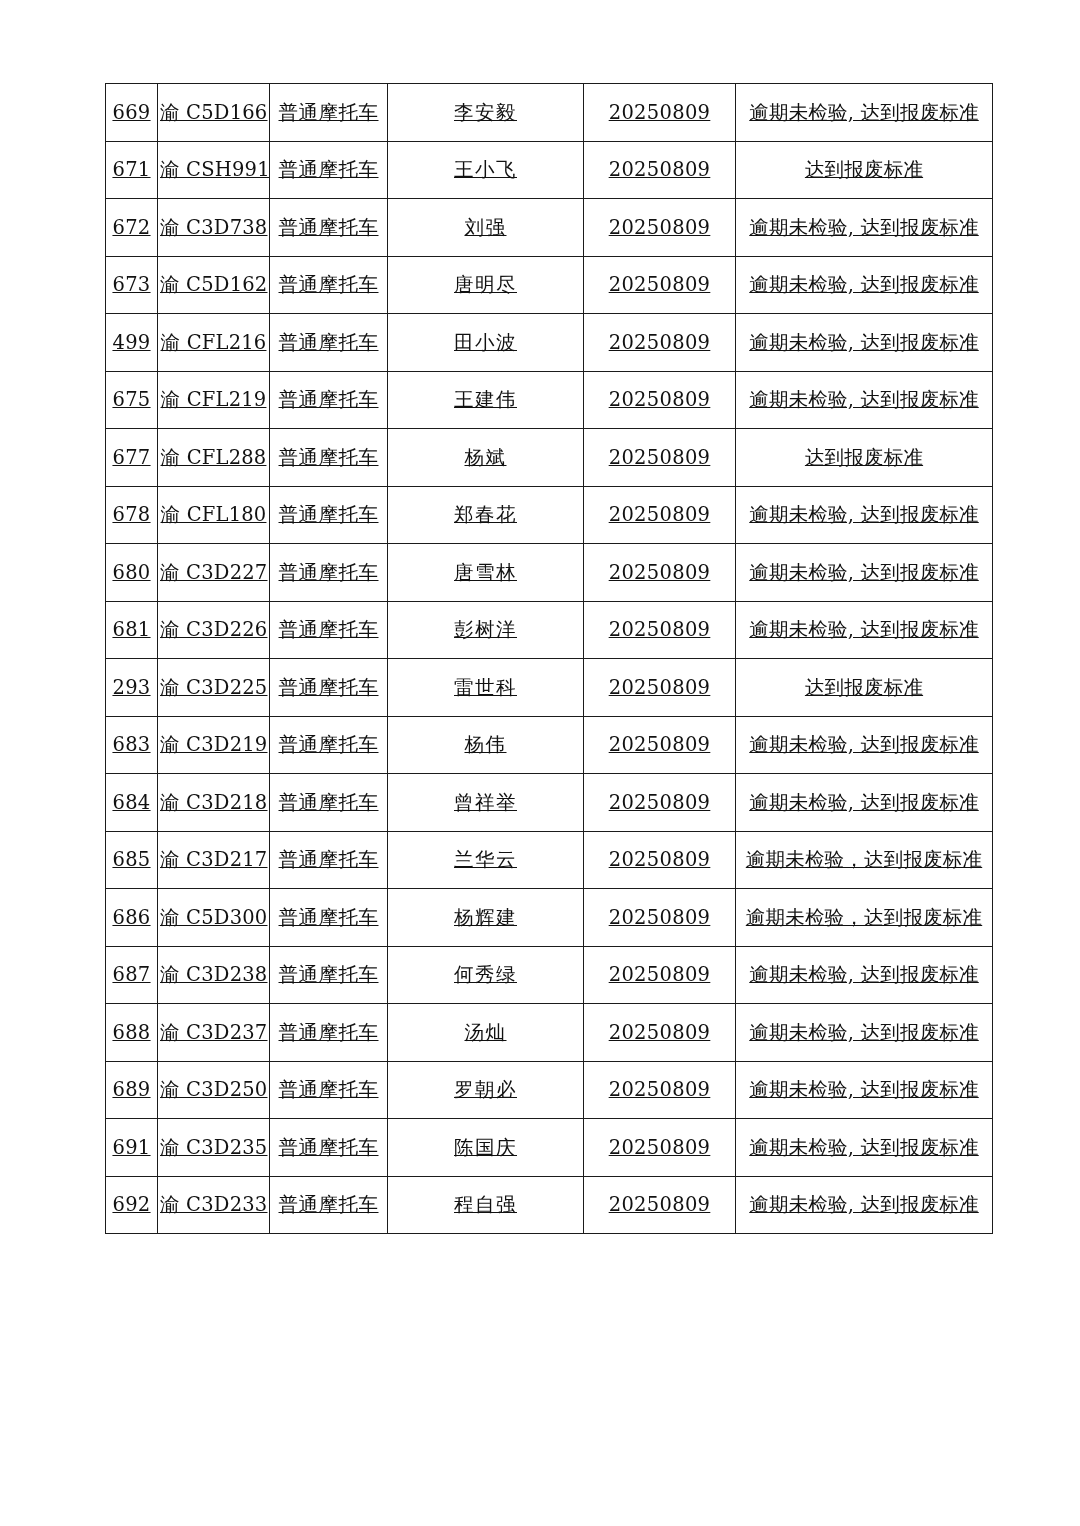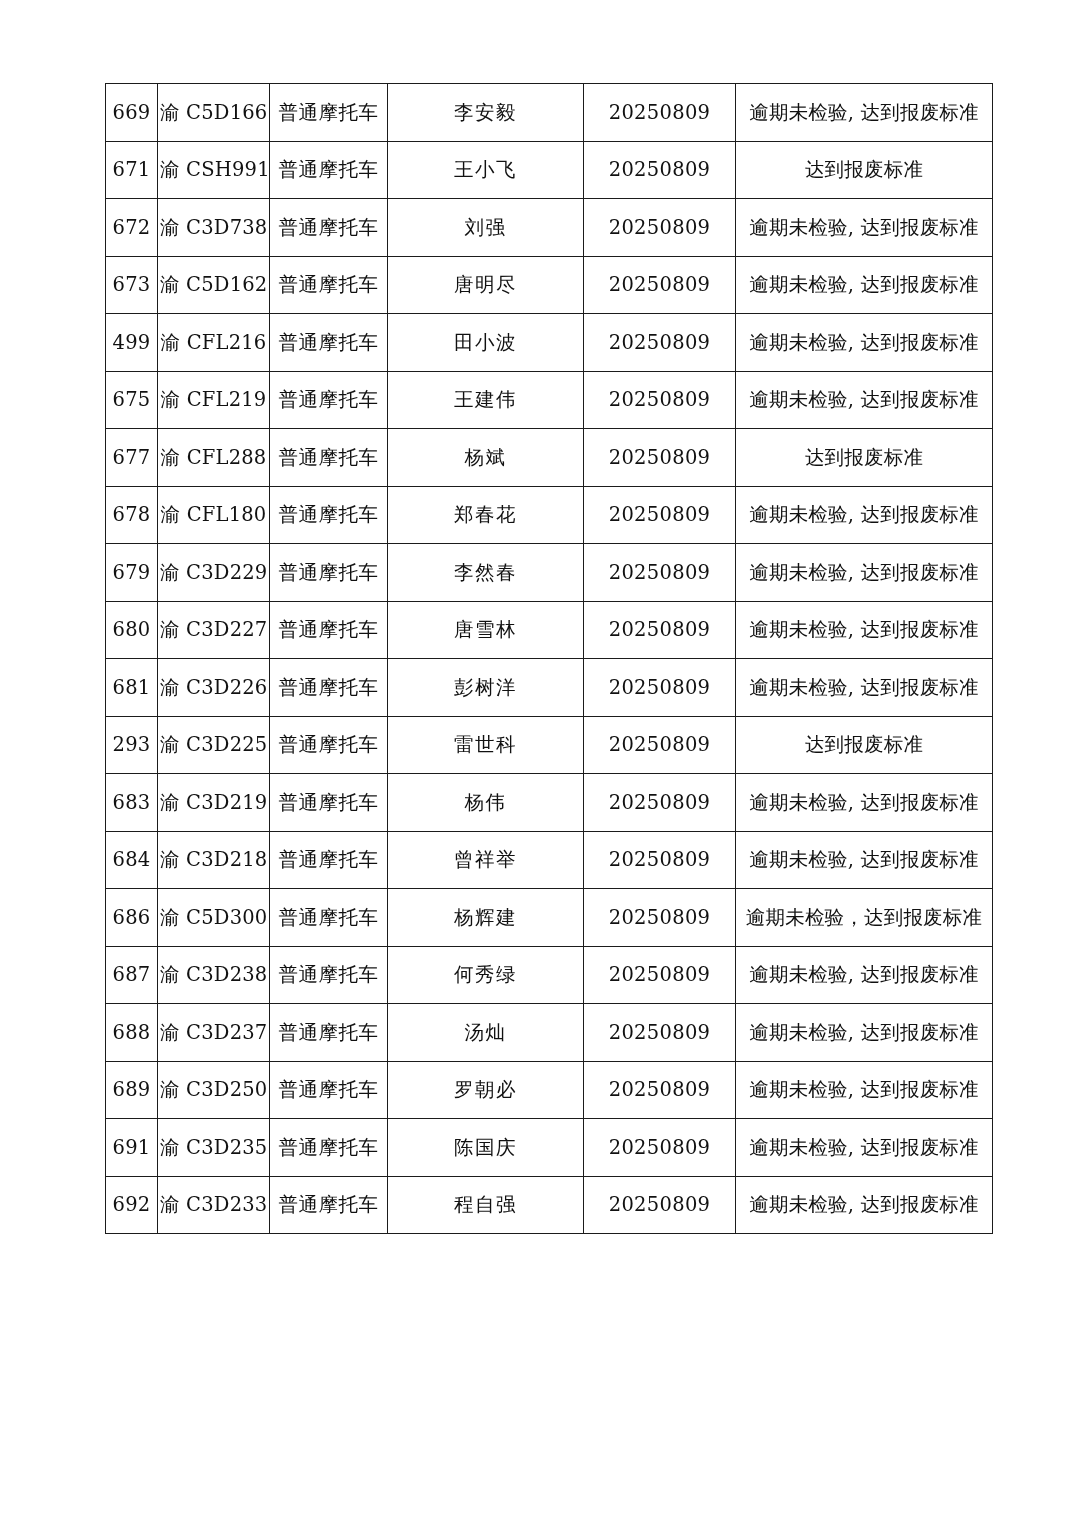--- a/index.html
+++ b/index.html
@@ -14,20 +14,21 @@
     color: #111111;
     overflow: hidden;
   }
   .page {
     position: relative;
     width: 904px;
     height: 1526px;
     background: #ffffff;
     box-sizing: border-box;
     padding: 83px 88px 0 105px;
+    text-decoration: underline;
   }
   table.vehicle-table {
     border-collapse: collapse;
     width: 887px;
     table-layout: fixed;
   }
   table.vehicle-table td {
     border: 1px solid #1b1b1b;
     height: 56.5px;
     padding: 0 2px;
@@ -124,28 +125,20 @@
         </tr>
         <tr>
           <td class="index">678</td>
           <td class="plate">渝 CFL180</td>
           <td class="type">普通摩托车</td>
           <td class="owner">郑春花</td>
           <td class="date">20250809</td>
           <td class="reason">逾期未检验, 达到报废标准</td>
         </tr>
         <tr>
-          <td class="index">679</td>
-          <td class="plate">渝 C3D229</td>
-          <td class="type">普通摩托车</td>
-          <td class="owner">李然春</td>
-          <td class="date">20250809</td>
-          <td class="reason">逾期未检验, 达到报废标准</td>
-        </tr>
-        <tr>
           <td class="index">680</td>
           <td class="plate">渝 C3D227</td>
           <td class="type">普通摩托车</td>
           <td class="owner">唐雪林</td>
           <td class="date">20250809</td>
           <td class="reason">逾期未检验, 达到报废标准</td>
         </tr>
         <tr>
           <td class="index">681</td>
           <td class="plate">渝 C3D226</td>
@@ -170,20 +163,28 @@
           <td class="date">20250809</td>
           <td class="reason">逾期未检验, 达到报废标准</td>
         </tr>
         <tr>
           <td class="index">684</td>
           <td class="plate">渝 C3D218</td>
           <td class="type">普通摩托车</td>
           <td class="owner">曾祥举</td>
           <td class="date">20250809</td>
           <td class="reason">逾期未检验, 达到报废标准</td>
+        </tr>
+        <tr>
+          <td class="index">685</td>
+          <td class="plate">渝 C3D217</td>
+          <td class="type">普通摩托车</td>
+          <td class="owner">兰华云</td>
+          <td class="date">20250809</td>
+          <td class="reason">逾期未检验，达到报废标准</td>
         </tr>
         <tr>
           <td class="index">686</td>
           <td class="plate">渝 C5D300</td>
           <td class="type">普通摩托车</td>
           <td class="owner">杨辉建</td>
           <td class="date">20250809</td>
           <td class="reason">逾期未检验，达到报废标准</td>
         </tr>
         <tr>

